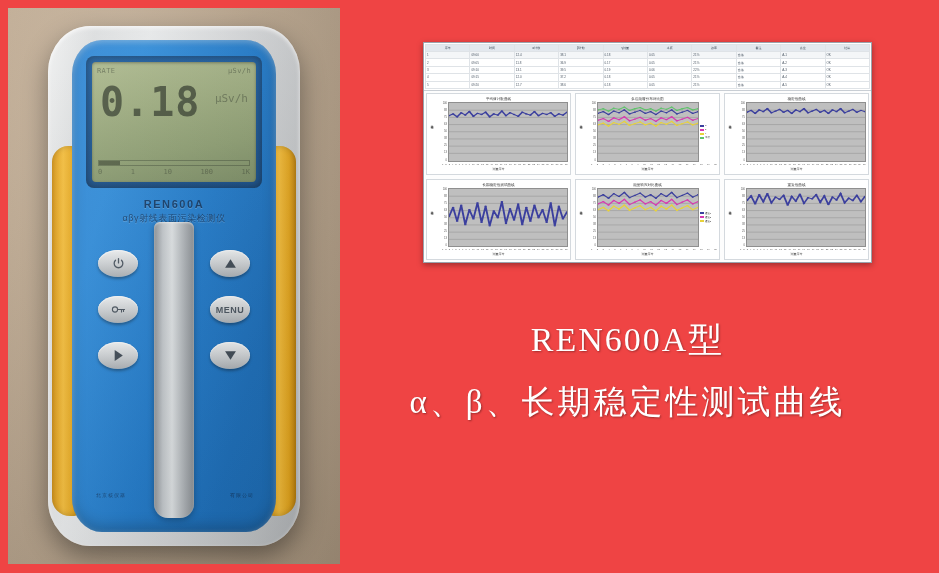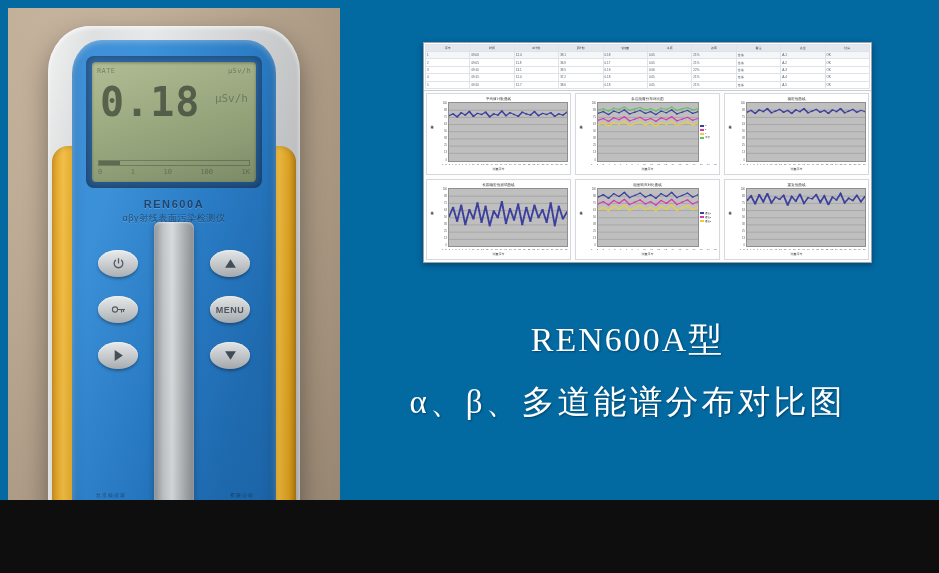--- a/index.html
+++ b/index.html
@@ -1,20 +1,20 @@
 <!DOCTYPE html>
 <html><head>
 <meta charset="utf-8">
 <title>REN600A</title>
 <style>
   html,body{margin:0;padding:0;background:#0e0e0e;}
   body{font-family:"Liberation Sans",sans-serif;}
   .slide{
-    position:relative;width:939px;height:500px;overflow:hidden;
-    background:#0369a1;
+    position:relative;width:939px;height:573px;overflow:hidden;
+    background:#ef4444;
   }
   
   .photo{
     position:absolute;left:8px;top:8px;width:332px;height:556px;
     background:
       radial-gradient(ellipse at 35% 20%, #c8b49c 0%, #bda88f 40%, #a8957e 100%);
     overflow:hidden;
   }
   .photo::after{
     content:"";position:absolute;inset:0;
@@ -996,16 +996,16 @@
             <span>29</span>
             <span>30</span>
           </div>
           <div class="cxl">测量序号</div>
         </div>
       </div>
   </div>
 
   <div class="titles">
     <div class="t1">REN600A型</div>
-    <div class="t2">α、β、多道能谱分布对比图</div>
+    <div class="t2">α、β、长期稳定性测试曲线</div>
   </div>
 
 </div>
 
 </body></html>

